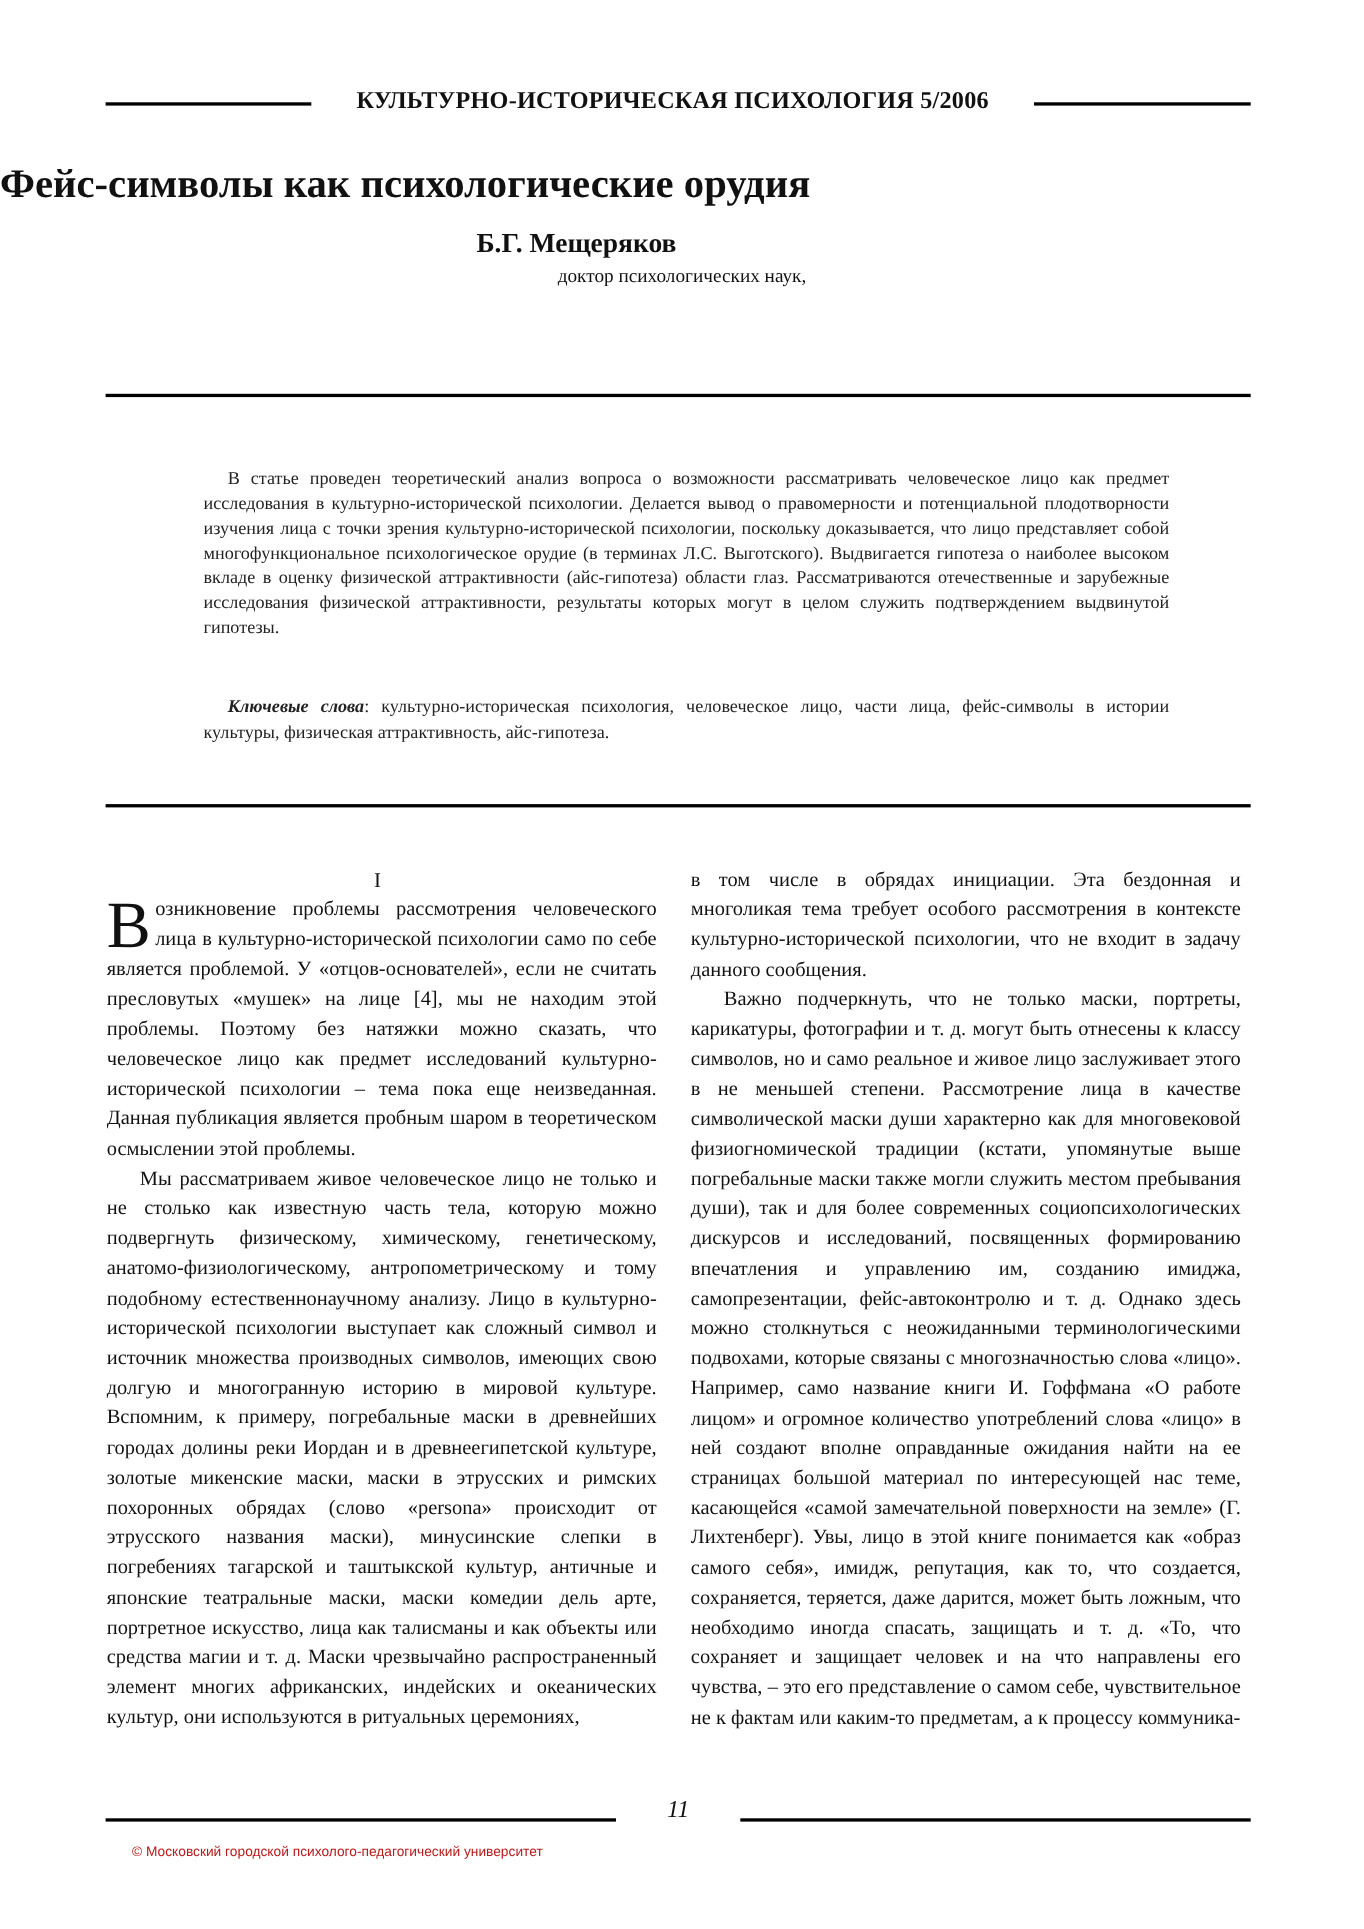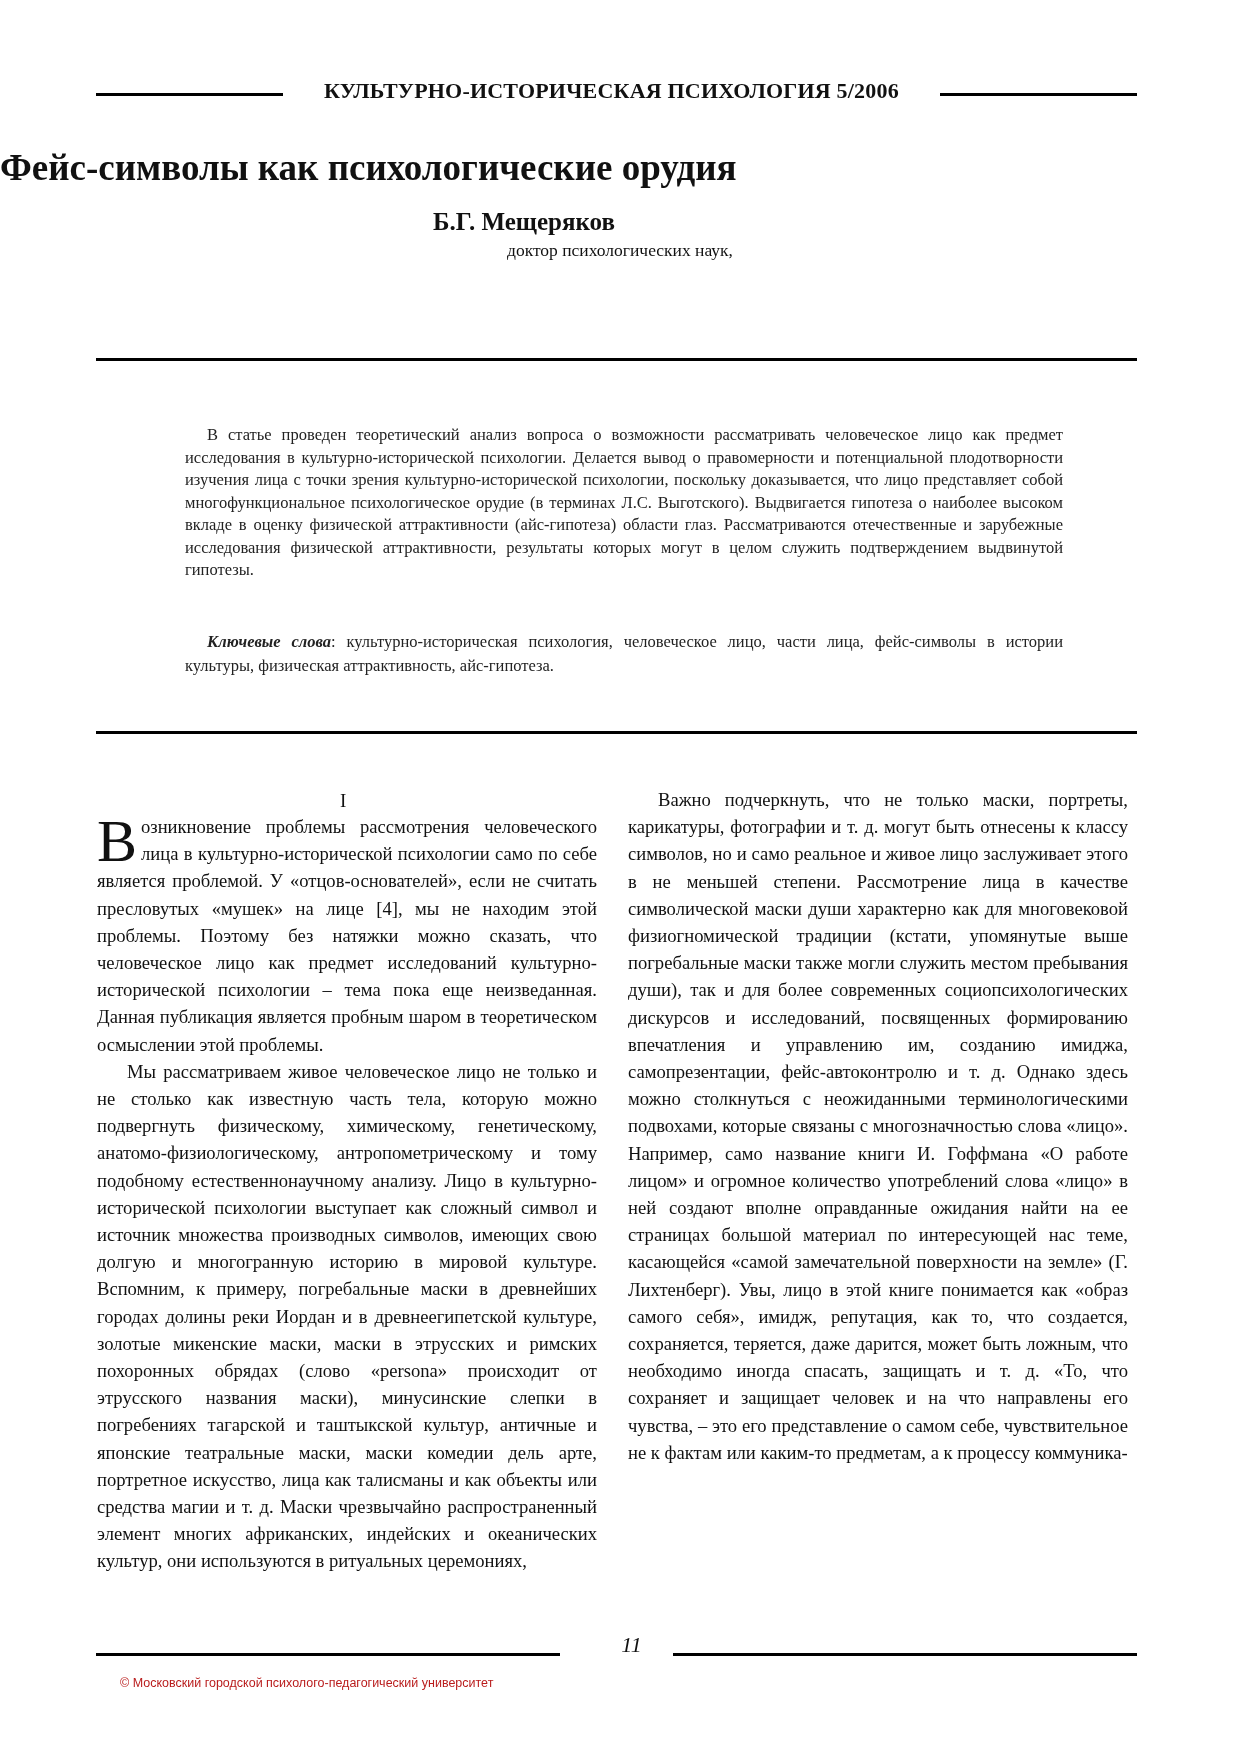--- a/index.html
+++ b/index.html
@@ -18,21 +18,21 @@
   .keywords .kw-label { font-style: italic; font-weight: bold; }
   .section-num { position: absolute; left: 340px; top: 790px; font-size: 19px; }
   .col { position: absolute; top: 813px; width: 500px; font-size: 18.6px; line-height: 27.2px; text-align: justify; }
   .col-left { left: 97px; }
   .col-right { left: 628px; top: 786px; }
   .col p { margin: 0; text-indent: 30px; }
   .col p.noindent { text-indent: 0; }
   .dropcap { float: left; font-size: 60px; line-height: 48px; margin: 4px 4px 0 0; }
   .footer-rule-l { left: 96px; top: 1653px; width: 464px; height: 3px; }
   .footer-rule-r { left: 673px; top: 1653px; width: 464px; height: 3px; }
-  .page-num { position: absolute; left: 575px; top: 1632px; width: 113px; text-align: center; font-size: 22px; font-style: italic; }
+  .page-num { position: absolute; left: 560px; top: 1632px; width: 113px; text-align: center; font-size: 22px; font-style: italic; }
   .copyright { position: absolute; left: 120px; font-family: "Liberation Sans", "DejaVu Sans", sans-serif; font-size: 12.5px; color: #b91c1c; }
   .copy1 { top: 1676px; }
   .copy2 { top: 1767px; margin-left: 47px; }
 </style>
 </head>
 <body>
 
 <div class="rule header-rule-l"></div>
 <div class="journal-title">КУЛЬТУРНО-ИСТОРИЧЕСКАЯ ПСИХОЛОГИЯ 5/2006</div>
 <div class="rule header-rule-r"></div>
@@ -51,20 +51,21 @@
 <div class="rule rule-mid"></div>
 
 <div class="section-num">I</div>
 
 <div class="col col-left">
   <p class="noindent"><span class="dropcap">В</span><span>озникновение проблемы рассмотрения человеческого лица в культурно-исторической психологии само по себе является проблемой. У «отцов-основателей», если не считать пресловутых «мушек» на лице [4], мы не находим этой проблемы. Поэтому без натяжки можно сказать, что человеческое лицо как предмет исследований культурно-исторической психологии – тема пока еще неизведанная. Данная публикация является пробным шаром в теоретическом осмыслении этой проблемы.</span></p>
   <p>Мы рассматриваем живое человеческое лицо не только и не столько как известную часть тела, которую можно подвергнуть физическому, химическому, генетическому, анатомо-физиологическому, антропометрическому и тому подобному естественнонаучному анализу. Лицо в культурно-исторической психологии выступает как сложный символ и источник множества производных символов, имеющих свою долгую и многогранную историю в мировой культуре. Вспомним, к примеру, погребальные маски в древнейших городах долины реки Иордан и в древнеегипетской культуре, золотые микенские маски, маски в этрусских и римских похоронных обрядах (слово «persona» происходит от этрусского названия маски), минусинские слепки в погребениях тагарской и таштыкской культур, античные и японские театральные маски, маски комедии дель арте, портретное искусство, лица как талисманы и как объекты или средства магии и т. д. Маски чрезвычайно распространенный элемент многих африканских, индейских и океанических культур, они используются в ритуальных церемониях,</p>
 </div>
 
 <div class="col col-right">
+  <p class="noindent">в том числе в обрядах инициации. Эта бездонная и многоликая тема требует особого рассмотрения в контексте культурно-исторической психологии, что не входит в задачу данного сообщения.</p>
   <p>Важно подчеркнуть, что не только маски, портреты, карикатуры, фотографии и т. д. могут быть отнесены к классу символов, но и само реальное и живое лицо заслуживает этого в не меньшей степени. Рассмотрение лица в качестве символической маски души характерно как для многовековой физиогномической традиции (кстати, упомянутые выше погребальные маски также могли служить местом пребывания души), так и для более современных социопсихологических дискурсов и исследований, посвященных формированию впечатления и управлению им, созданию имиджа, самопрезентации, фейс-автоконтролю и т. д. Однако здесь можно столкнуться с неожиданными терминологическими подвохами, которые связаны с многозначностью слова «лицо». Например, само название книги И. Гоффмана «О работе лицом» и огромное количество употреблений слова «лицо» в ней создают вполне оправданные ожидания найти на ее страницах большой материал по интересующей нас теме, касающейся «самой замечательной поверхности на земле» (Г. Лихтенберг). Увы, лицо в этой книге понимается как «образ самого себя», имидж, репутация, как то, что создается, сохраняется, теряется, даже дарится, может быть ложным, что необходимо иногда спасать, защищать и т. д. «То, что сохраняет и защищает человек и на что направлены его чувства, – это его представление о самом себе, чувствительное не к фактам или каким-то предметам, а к процессу коммуника-</p>
 </div>
 
 <div class="rule footer-rule-l"></div>
 <div class="page-num">11</div>
 <div class="rule footer-rule-r"></div>
 
 <div class="copyright copy1">© Московский городской психолого-педагогический университет</div>
 <div class="copyright copy2">© PsyJournals.ru, 2007</div>
 

